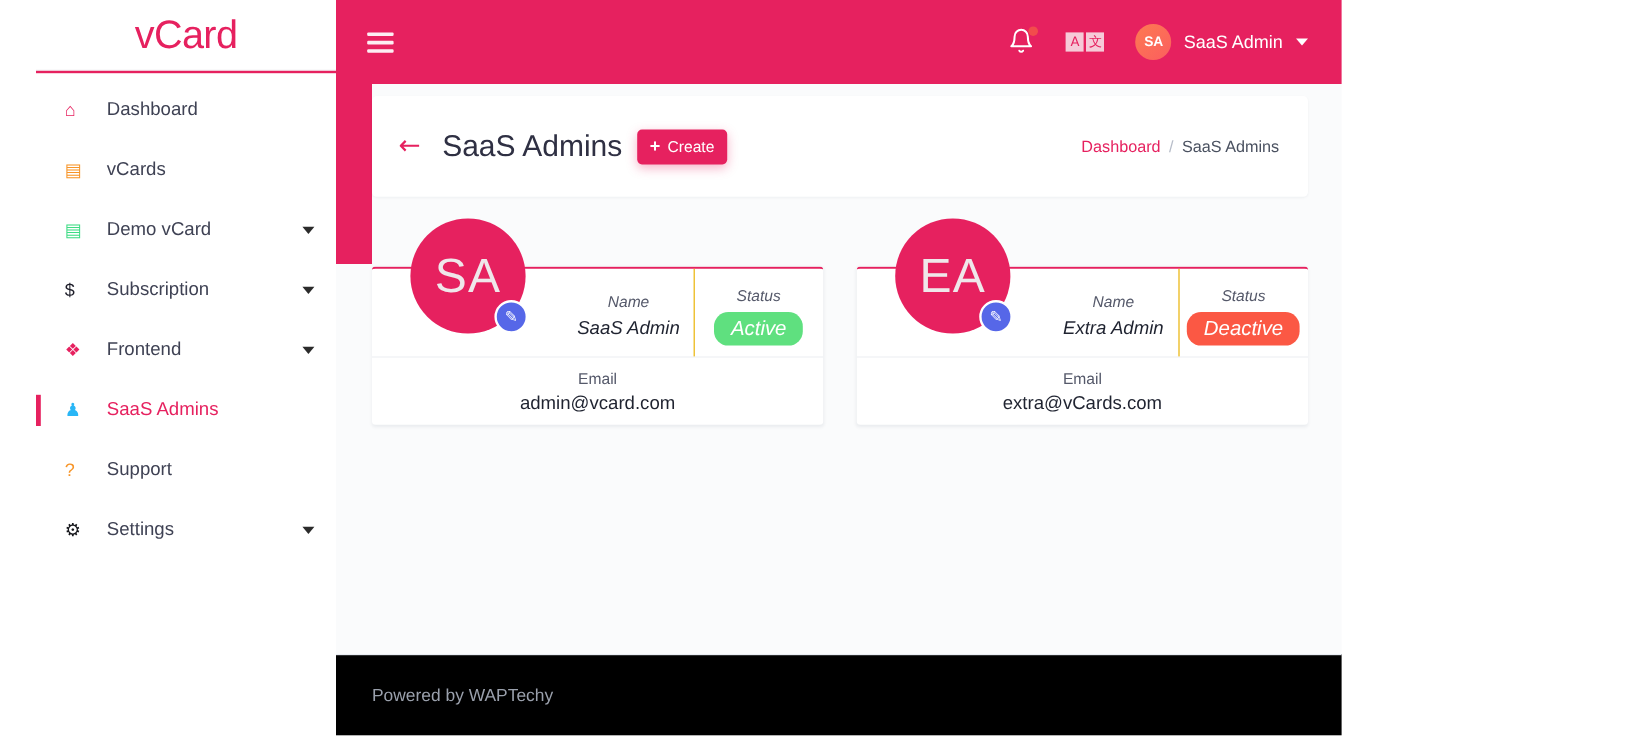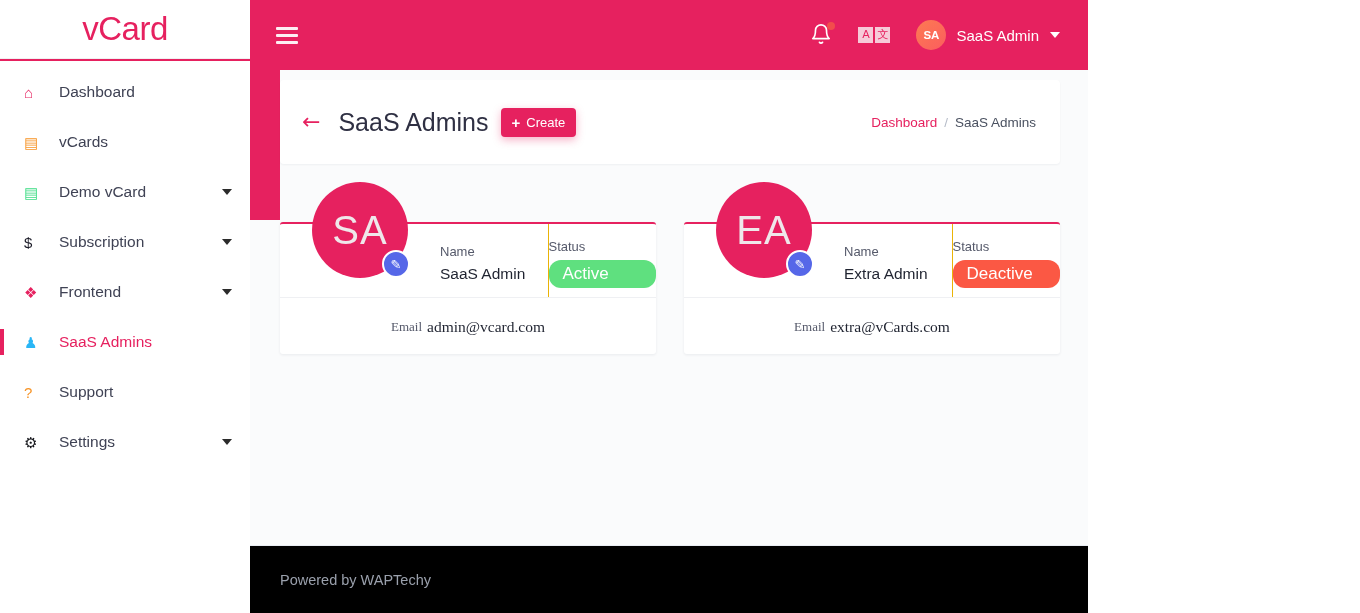--- a/index.html
+++ b/index.html
@@ -2,21 +2,21 @@
 <html><head>
 <meta charset="utf-8">
 <style>
   * { box-sizing: border-box; margin: 0; padding: 0; }
   html, body {
     width: 1360px; height: 613px;
     font-family: "Liberation Sans", sans-serif;
     background: #ffffff;
     overflow: hidden;
   }
-  .app { display: flex; width: 1088px; height: 613px; position: relative; }
+  .app { display: flex; width: 1088px; height: 613px; position: relative; margin-left: 30px; }
 
   
   .sidebar {
     width: 250px; height: 613px;
     background: #ffffff;
     flex: 0 0 250px;
     position: relative;
     z-index: 3;
   }
   .brand {
@@ -190,37 +190,38 @@
     border: 2px solid #fff;
     font-family: "DejaVu Sans", sans-serif;
   }
   .card-top {
     display: flex; height: 74px;
     border-bottom: 1px solid #eff0f3;
   }
   .cell-spacer { flex: 0 0 160px; }
   .cell {
     flex: 1 1 0; min-width: 0;
-    display: flex; flex-direction: column; justify-content: center;
+    display: flex; flex-direction: column; align-items: center; justify-content: center;
     gap: 6px;
     padding-top: 6px;
+    font-style: italic;
   }
   .cell.divided { border-left: 1px solid #eab308; }
   .cell-label { font-size: 13px; color: #55596a; }
   .cell-value { font-size: 15.5px; color: #1f2330; }
   .badge {
     display: inline-block; border-radius: 12px;
     padding: 4px 14px; font-size: 17px; color: #ffffff;
   }
   .badge.active { background: #5fe07f; }
   .badge.deactive { background: #fb5844; }
   .card-bottom {
     height: 56px;
-    display: flex; flex-direction: row; align-items: center; justify-content: center;
-    gap: 5px; padding-top: 2px; font-family: Liberation Serif, serif;
+    display: flex; flex-direction: column; align-items: center; justify-content: center;
+    gap: 5px; padding-top: 2px;
   }
 
   .footer {
     height: 68px; background: #000000;
     border-top: 1px solid #e9edf3;
     display: flex; align-items: center;
     padding-left: 30px;
     flex: 0 0 68px;
   }
   .footer-text { color: #9aa0ac; font-size: 14.5px; }

